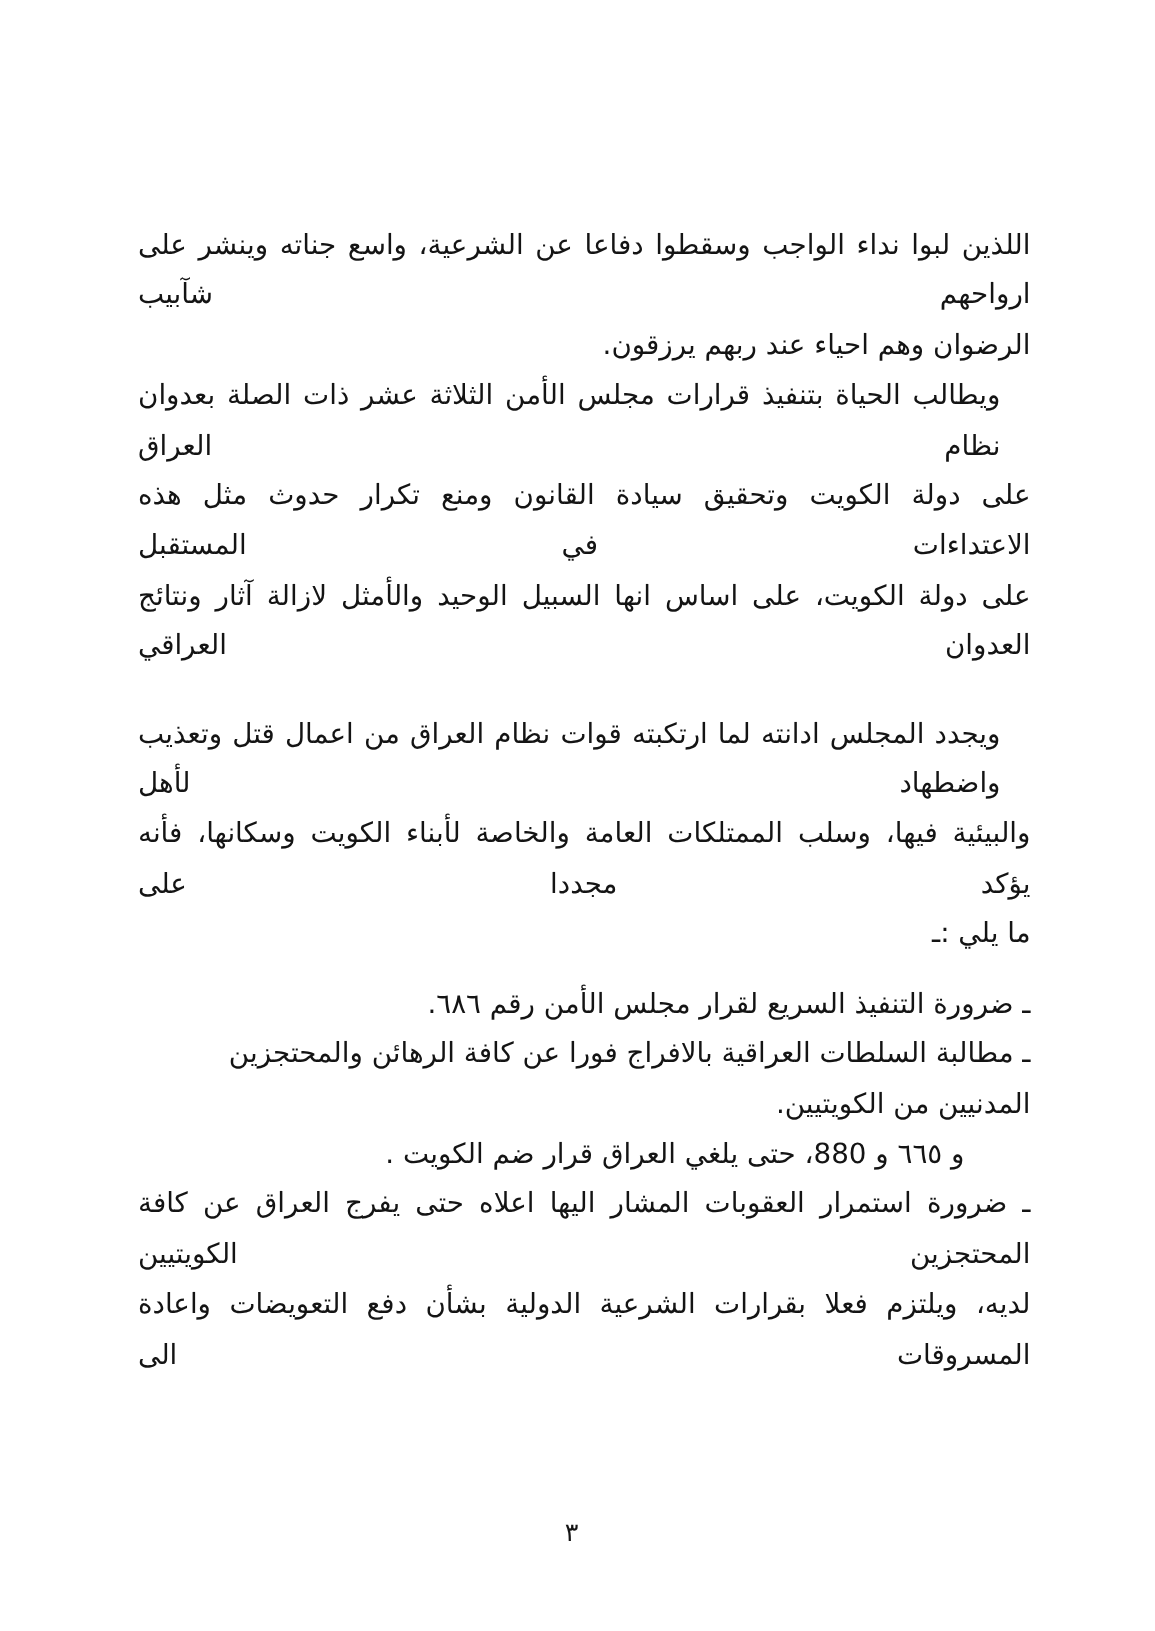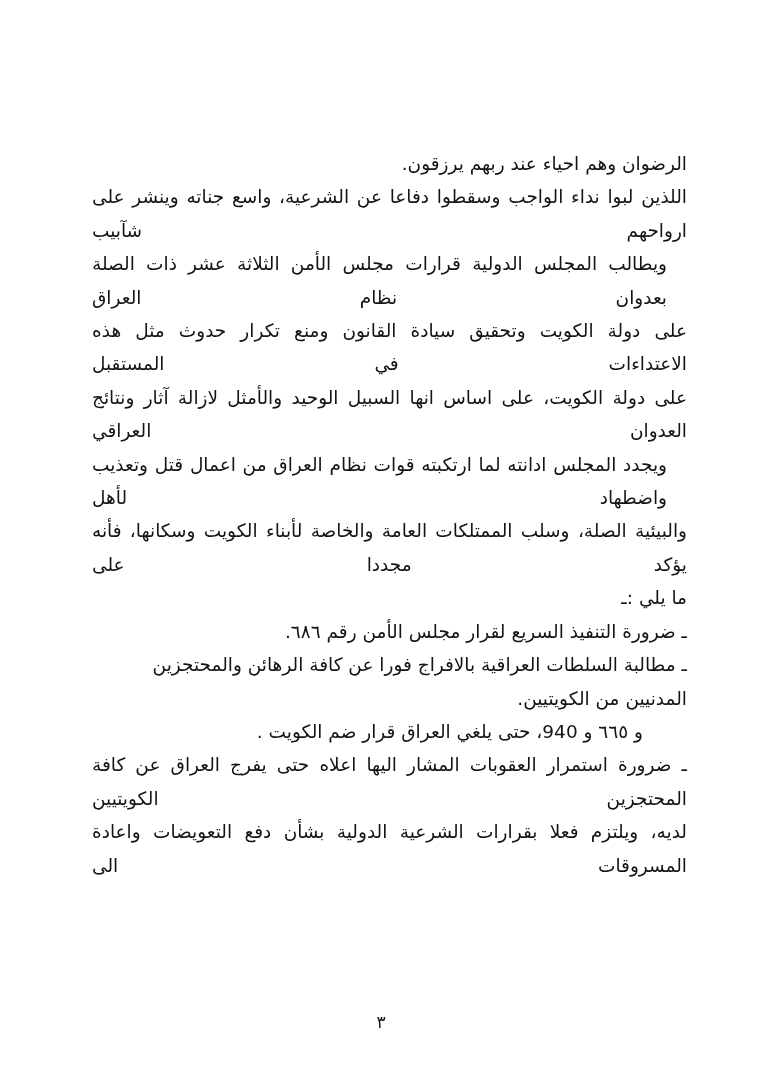--- a/index.html
+++ b/index.html
@@ -17,21 +17,21 @@
     color: #141414;
   }
   .text-block {
     position: absolute;
     top: 147px;
     right: 83px;
     left: 92px;
     direction: rtl;
   }
   .block { margin: 0; }
-  .block.gap-top { }
+  .block.gap-top { margin-top: 13px; }
   .line {
     font-size: 18.5px;
     line-height: 33.4px;
     letter-spacing: 0.2px;
   }
   
   .line.j {
     text-align: justify;
     text-align-last: justify;
   }
@@ -49,43 +49,43 @@
     color: #141414;
     direction: rtl;
   }
 </style>
 </head>
 <body>
 
 <div class="page">
   <div class="text-block">
       <div class="block">
+        <div class="line j">اللذين لبوا نداء الواجب وسقطوا دفاعا عن الشرعية، واسع جناته وينشر على ارواحهم شآبيب</div>
         <div class="line s">الرضوان وهم احياء عند ربهم يرزقون.</div>
-        <div class="line j">اللذين لبوا نداء الواجب وسقطوا دفاعا عن الشرعية، واسع جناته وينشر على ارواحهم شآبيب</div>
       </div>
       <div class="block">
-        <div class="line j" style="padding-right: 20px;">ويطالب المجلس الدولية قرارات مجلس الأمن الثلاثة عشر ذات الصلة بعدوان نظام العراق</div>
+        <div class="line j" style="padding-right: 20px;">ويطالب الحياة بتنفيذ قرارات مجلس الأمن الثلاثة عشر ذات الصلة بعدوان نظام العراق</div>
         <div class="line j">على دولة الكويت وتحقيق سيادة القانون ومنع تكرار حدوث مثل هذه الاعتداءات في المستقبل</div>
         <div class="line j">على دولة الكويت، على اساس انها السبيل الوحيد والأمثل لازالة آثار ونتائج العدوان العراقي</div>
       </div>
       <div class="block">
-        <div class="line j" style="padding-right: 20px;">ويجدد المجلس ادانته لما ارتكبته قوات نظام العراق من اعمال قتل وتعذيب واضطهاد لأهل</div>
-        <div class="line j">والبيئية الصلة، وسلب الممتلكات العامة والخاصة لأبناء الكويت وسكانها، فأنه يؤكد مجددا على</div>
+        <div class="line j" style="padding-right: 20px; margin-top: 25px;">ويجدد المجلس ادانته لما ارتكبته قوات نظام العراق من اعمال قتل وتعذيب واضطهاد لأهل</div>
+        <div class="line j">والبيئية فيها، وسلب الممتلكات العامة والخاصة لأبناء الكويت وسكانها، فأنه يؤكد مجددا على</div>
         <div class="line s">ما يلي :ـ</div>
       </div>
       <div class="block gap-top">
         <div class="line s">ـ ضرورة التنفيذ السريع لقرار مجلس الأمن رقم ٦٨٦.</div>
       </div>
       <div class="block">
         <div class="line s">ـ مطالبة السلطات العراقية بالافراج فورا عن كافة الرهائن والمحتجزين المدنيين من الكويتيين.</div>
       </div>
       <div class="block">
       </div>
       <div class="block">
-        <div class="line s" style="padding-right: 44px;">و ٦٦٥ و 940، حتى يلغي العراق قرار ضم الكويت .</div>
+        <div class="line s" style="padding-right: 44px;">و ٦٦٥ و 880، حتى يلغي العراق قرار ضم الكويت .</div>
       </div>
       <div class="block">
         <div class="line j">ـ ضرورة استمرار العقوبات المشار اليها اعلاه حتى يفرج العراق عن كافة المحتجزين الكويتيين</div>
         <div class="line j">لديه، ويلتزم فعلا بقرارات الشرعية الدولية بشأن دفع التعويضات واعادة المسروقات الى</div>
       </div>
     </div>
   <div class="page-number">٣</div>
 </div>
 
 </body></html>

